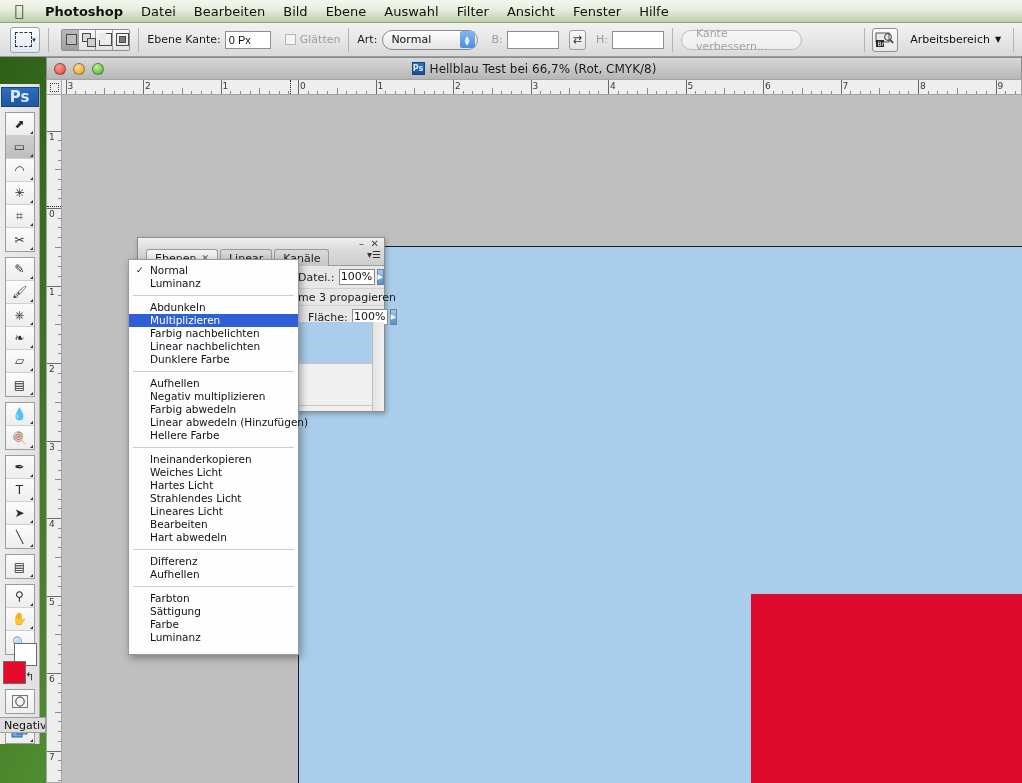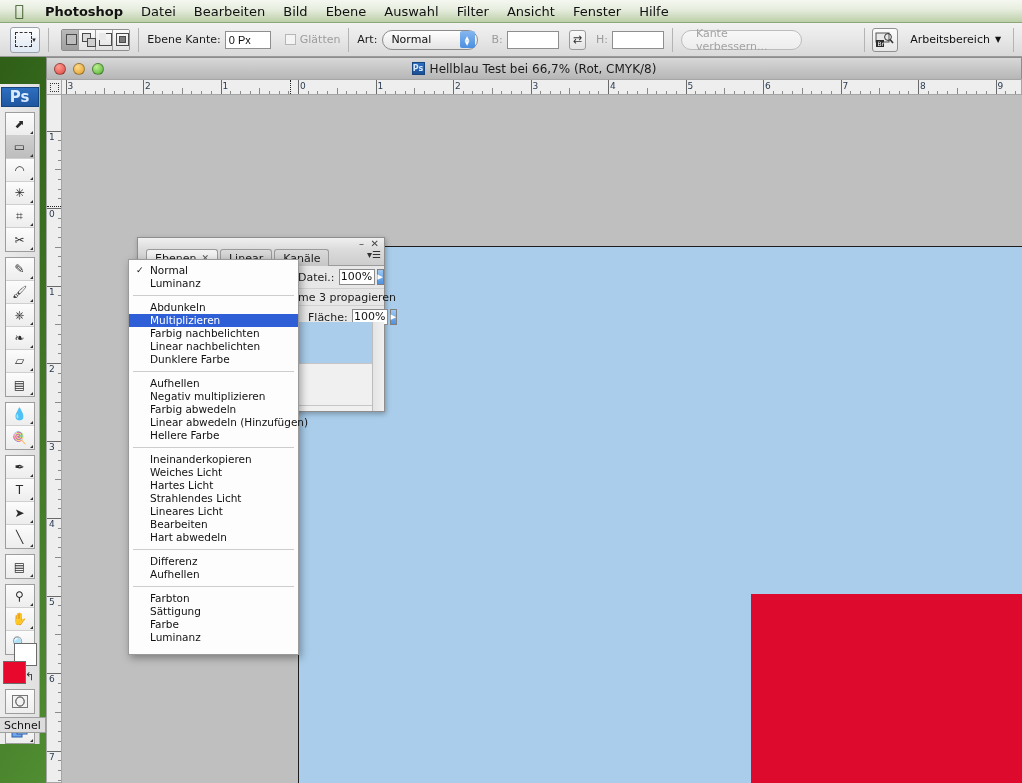--- a/index.html
+++ b/index.html
@@ -446,21 +446,21 @@
   <div id="scrnmode">
     <div class="tbtn">
       <svg width="18" height="14" viewBox="0 0 18 14">
         <rect x="1" y="4" width="10" height="8" fill="#6fa6e8" stroke="#2f5fa8"></rect>
         <rect x="6" y="1" width="10" height="8" fill="#9dc6f2" stroke="#2f5fa8"></rect>
       </svg>
       <span class="tri"></span>
     </div>
   </div>
 </div>
-<div id="tooltip">Schnel</div>
+<div id="tooltip">Negativ</div>
 
 <div id="docwin">
 
   <div id="titlebar">
     <div class="tl-dot" id="dot-close"></div>
     <div class="tl-dot" id="dot-min"></div>
     <div class="tl-dot" id="dot-max"></div>
     <div id="doctitle">
       <span class="psmini">Ps</span>
       <span>Hellblau Test bei 66,7% (Rot, CMYK/8)</span>

